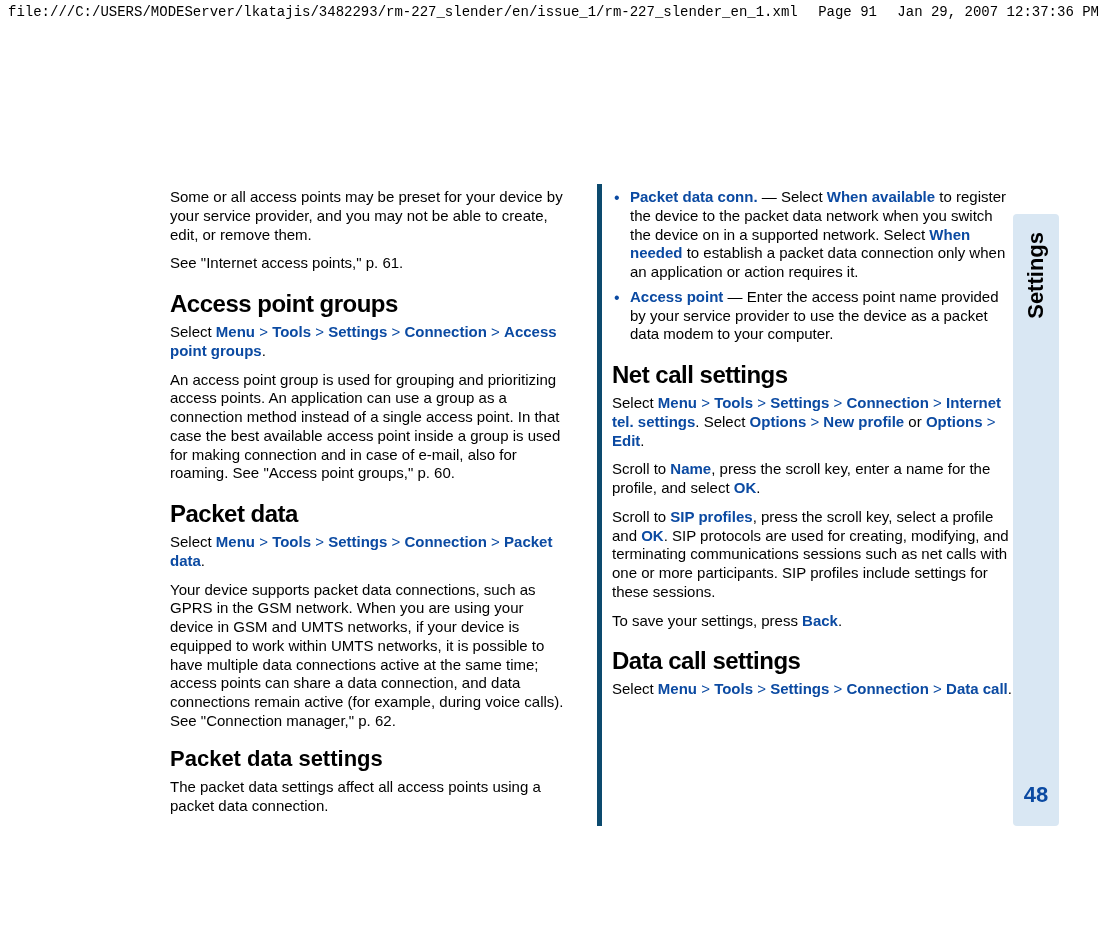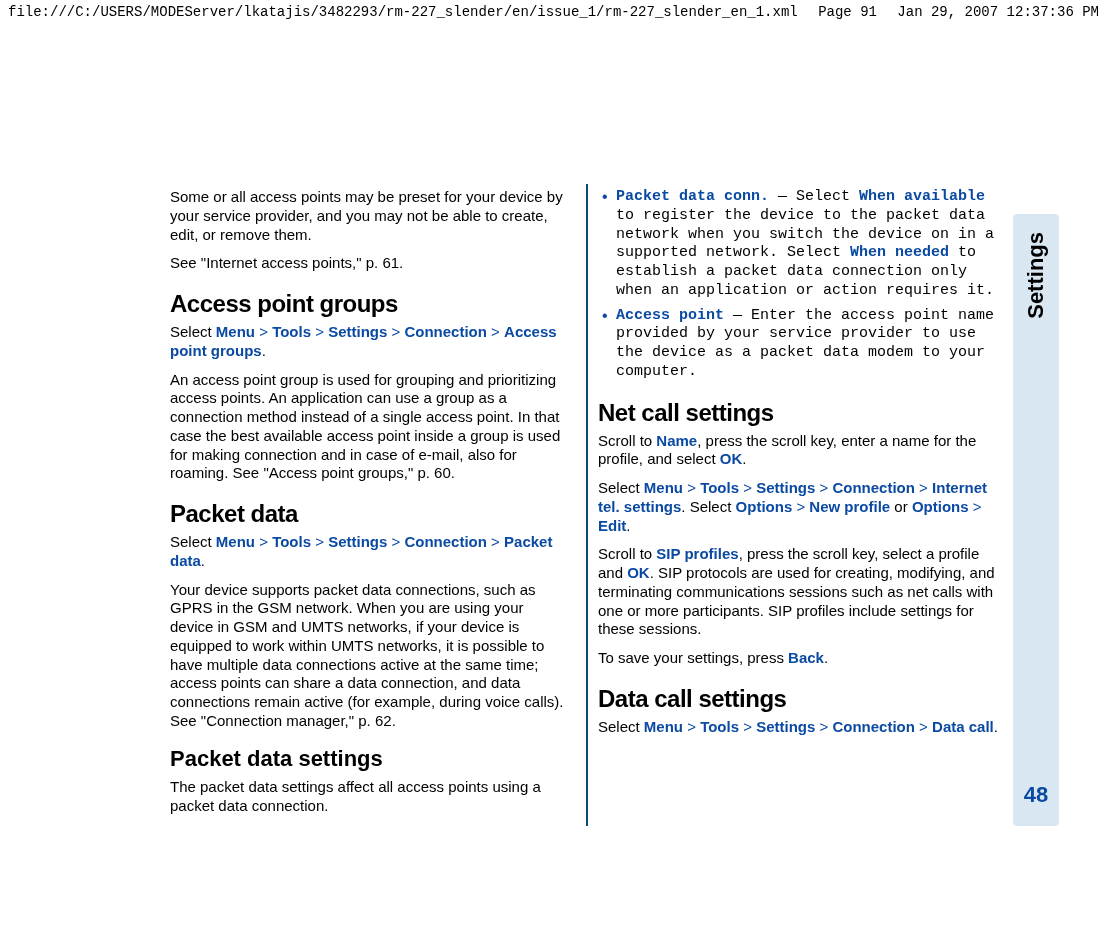--- a/index.html
+++ b/index.html
@@ -22,42 +22,42 @@
     position: relative;
   }
   .col {
     width: 400px;
     font-size: 15px;
     line-height: 1.25;
     color: #000;
     padding-right: 8px;
   }
   .col.left {
-    border-right: 2px solid #0c4a6e;
-    padding-right: 16px;
+    border-right: 5px solid #0c4a6e;
+    padding-right: 27px;
   }
   .col.right {
     padding-left: 10px;
     width: 400px;
   }
   h2 {
     font-size: 24px;
     font-weight: bold;
     margin: 16px 0 2px 0;
     letter-spacing: -0.5px;
   }
   h3 {
     font-size: 22px;
     font-weight: bold;
     margin: 14px 0 6px 0;
   }
   p { margin: 4px 0 10px 0; }
   .link { color: #0b4aa2; font-weight: bold; }
   .chev { color: #0b4aa2; font-weight: normal; }
-  ul.bullets { list-style: none; padding: 0; margin: 4px 0 8px 0; font-family: Liberation Mono, monospace; }
+  ul.bullets { list-style: none; padding: 0; margin: 4px 0 8px 0; }
   ul.bullets li { position: relative; padding-left: 18px; margin-bottom: 6px; }
   ul.bullets li::before {
     content: "•";
     color: #0b4aa2;
     position: absolute;
     left: 2px;
     top: 0;
     font-size: 16px;
   }
   .side-tab {
@@ -140,36 +140,36 @@
       <li>
         <span class="link">Packet data conn.</span><span> — Select </span><span class="link">When available</span><span> to register the device to the packet data network when you switch the device on in a supported network. Select </span><span class="link">When needed</span><span> to establish a packet data connection only when an application or action requires it.</span>
       </li>
       <li>
         <span class="link">Access point</span><span> — Enter the access point name provided by your service provider to use the device as a packet data modem to your computer.</span>
       </li>
     </ul>
 
     <h2>Net call settings</h2>
     <p>
-      <span>Scroll to </span><span class="link">Name</span><span>, press the scroll key, enter a name for the profile, and select </span><span class="link">OK</span>.
-    </p>
-    <p>
       <span>Select </span><span class="link">Menu</span>
       <span class="chev">&gt;</span>
       <span class="link">Tools</span>
       <span class="chev">&gt;</span>
       <span class="link">Settings</span>
       <span class="chev">&gt;</span>
       <span class="link">Connection</span>
       <span class="chev">&gt;</span>
       <span class="link">Internet tel. settings</span><span>. Select </span><span class="link">Options</span>
       <span class="chev">&gt;</span>
       <span class="link">New profile</span><span> or </span><span class="link">Options</span>
       <span class="chev">&gt;</span>
       <span class="link">Edit</span>.
+    </p>
+    <p>
+      <span>Scroll to </span><span class="link">Name</span><span>, press the scroll key, enter a name for the profile, and select </span><span class="link">OK</span>.
     </p>
     <p>
       <span>Scroll to </span><span class="link">SIP profiles</span><span>, press the scroll key, select a profile and </span><span class="link">OK</span><span>. SIP protocols are used for creating, modifying, and terminating communications sessions such as net calls with one or more participants. SIP profiles include settings for these sessions.</span>
     </p>
     <p>
       <span>To save your settings, press </span><span class="link">Back</span>.
     </p>
 
     <h2>Data call settings</h2>
     <p>

